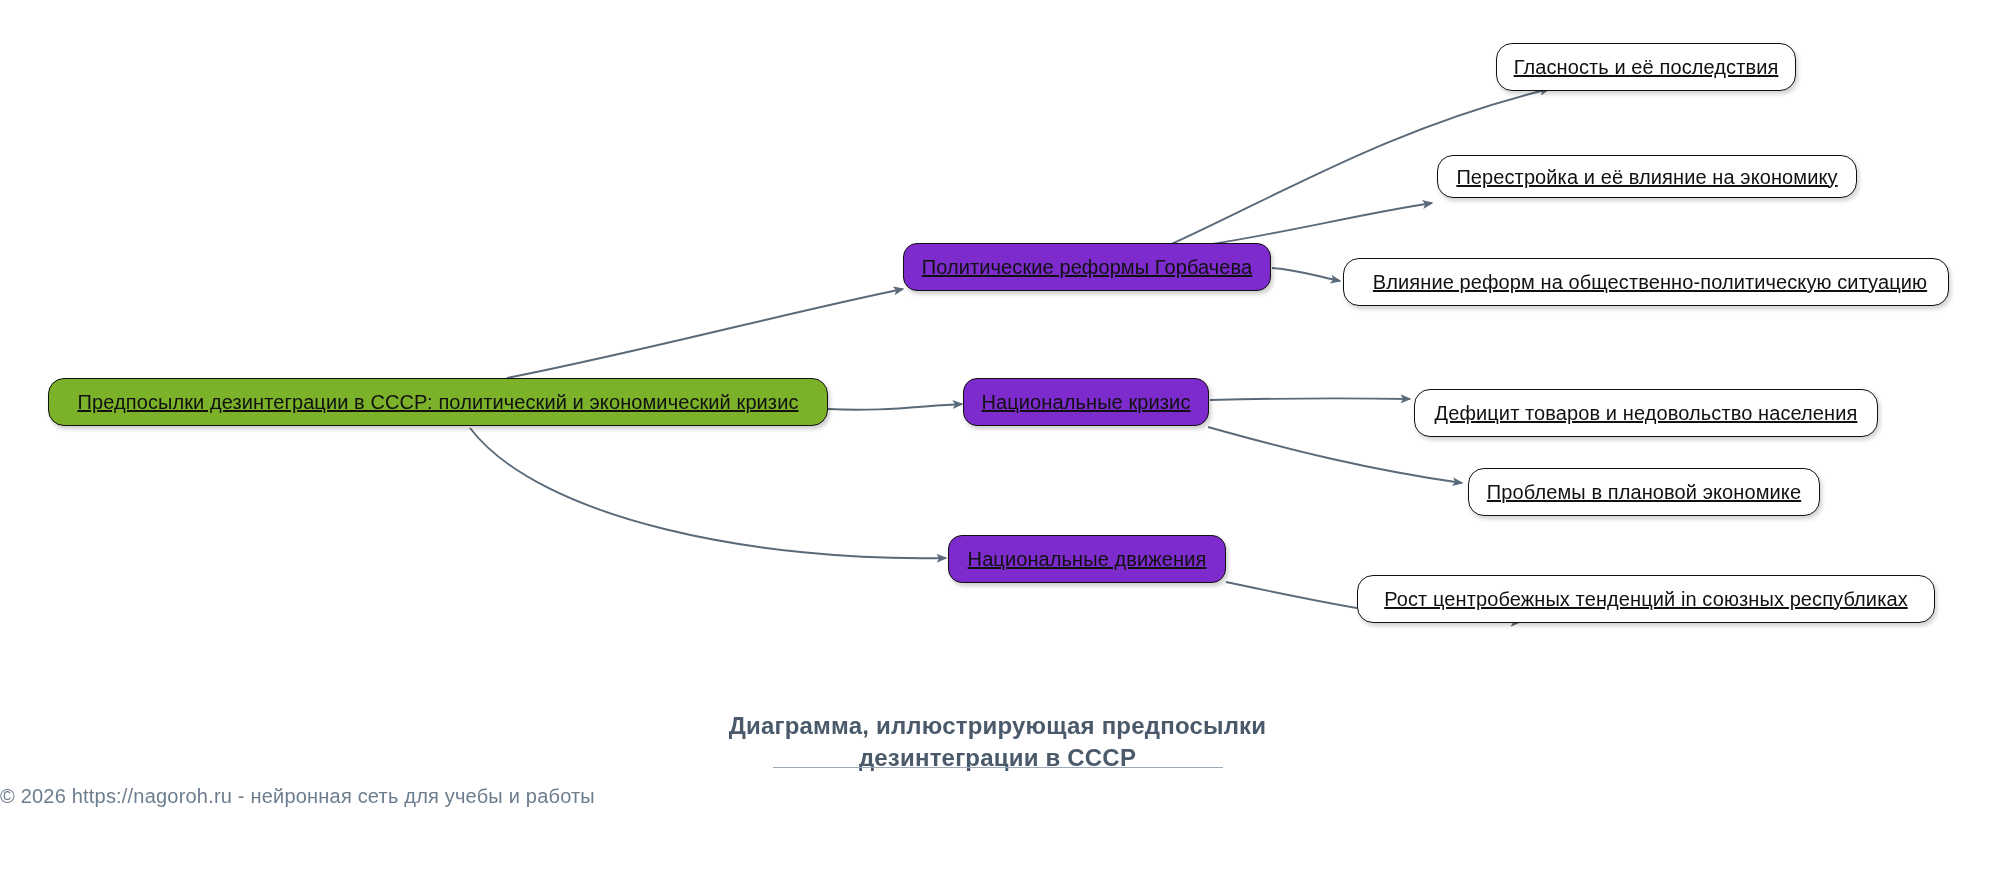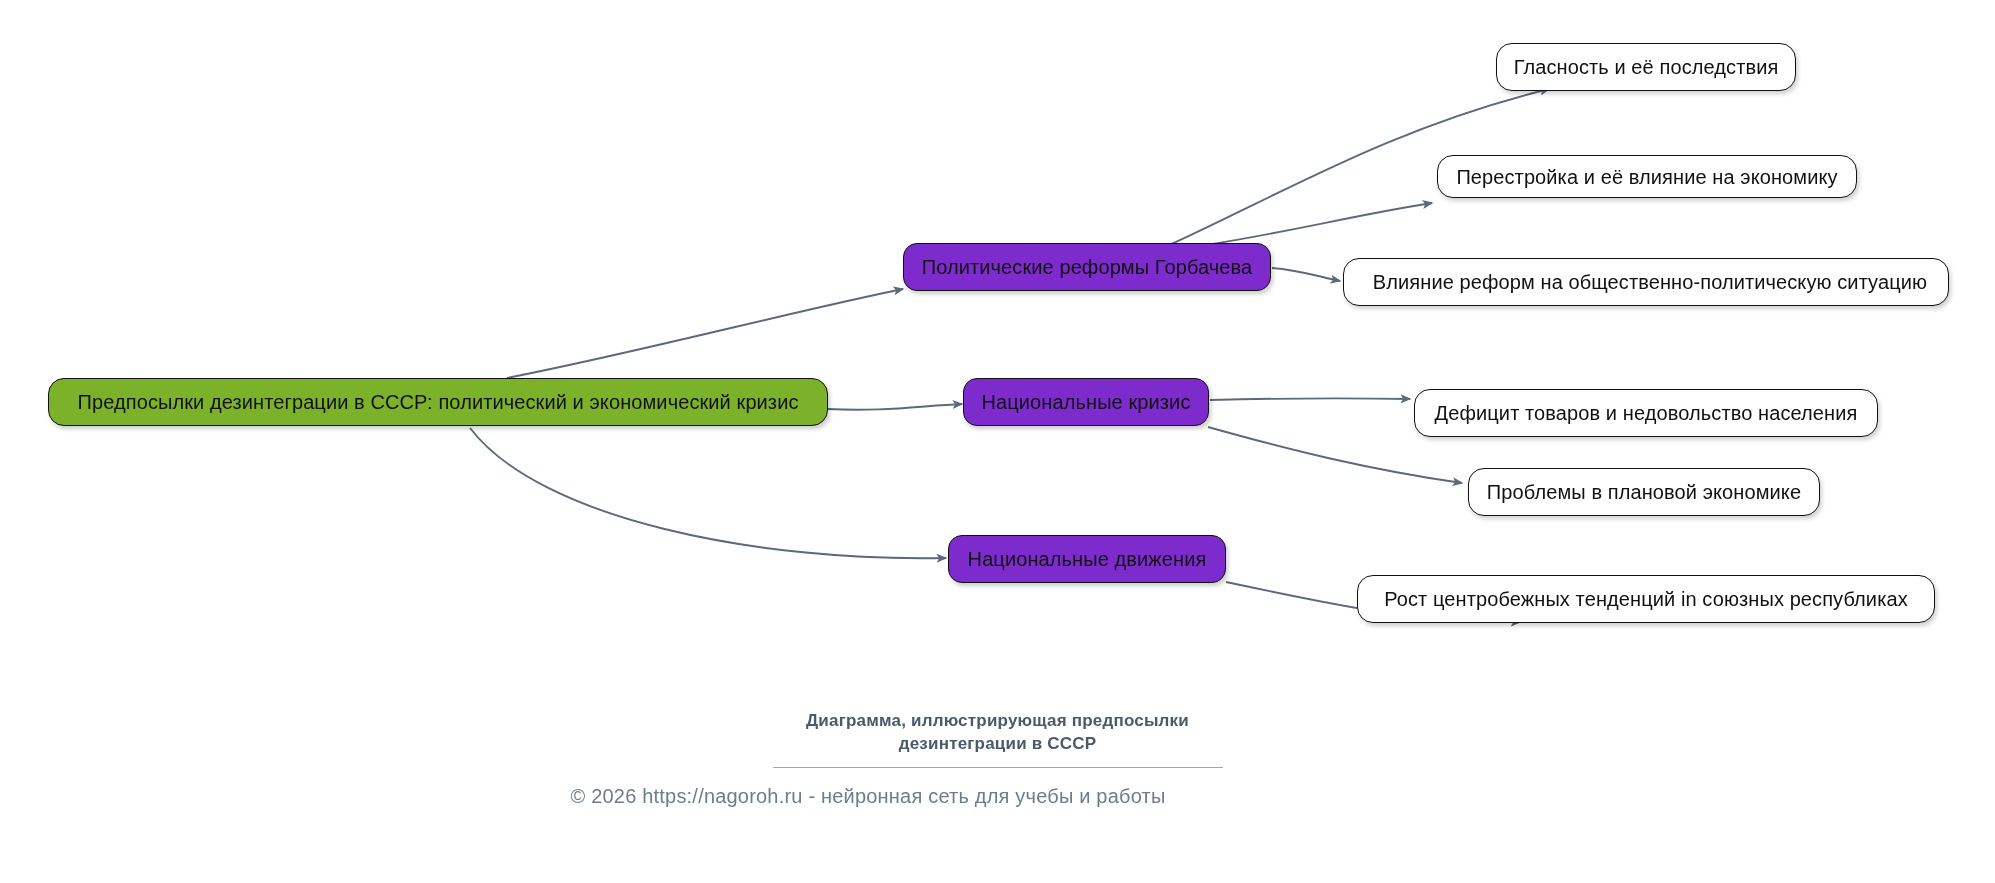--- a/index.html
+++ b/index.html
@@ -54,48 +54,48 @@
     align-items: center;
   }
   .node.leaf {
     background: #ffffff;
     border: 1.5px solid #111111;
     border-radius: 16px;
     box-shadow: 2px 3px 4px rgba(0,0,0,0.18);
   }
   .node .label {
     padding: 0 14px;
+    text-decoration: underline;
   }
   .caption {
     position: absolute;
     left: 0;
     width: 1995px;
     text-align: center;
     color: #4a5a6a;
     font-weight: bold;
-    font-size: 17px;
+    font-size: 24px;
     line-height: 1.35;
     letter-spacing: 0.2px;
   }
   .caption .cap-line {
     display: block;
   }
   .rule {
     position: absolute;
     left: 50%;
     transform: translateX(-50%);
     width: 450px;
     height: 0;
     border-top: 1.5px solid #9aa7b4;
   }
   .copyright {
     position: absolute;
     left: 0;
     width: 1736px;
-    text-align: center;
     color: #6c7d8e;
     font-size: 20px;
     letter-spacing: 0.2px;
   }
 </style>
 </head>
 <body>
 
 <div id="canvas">
 

